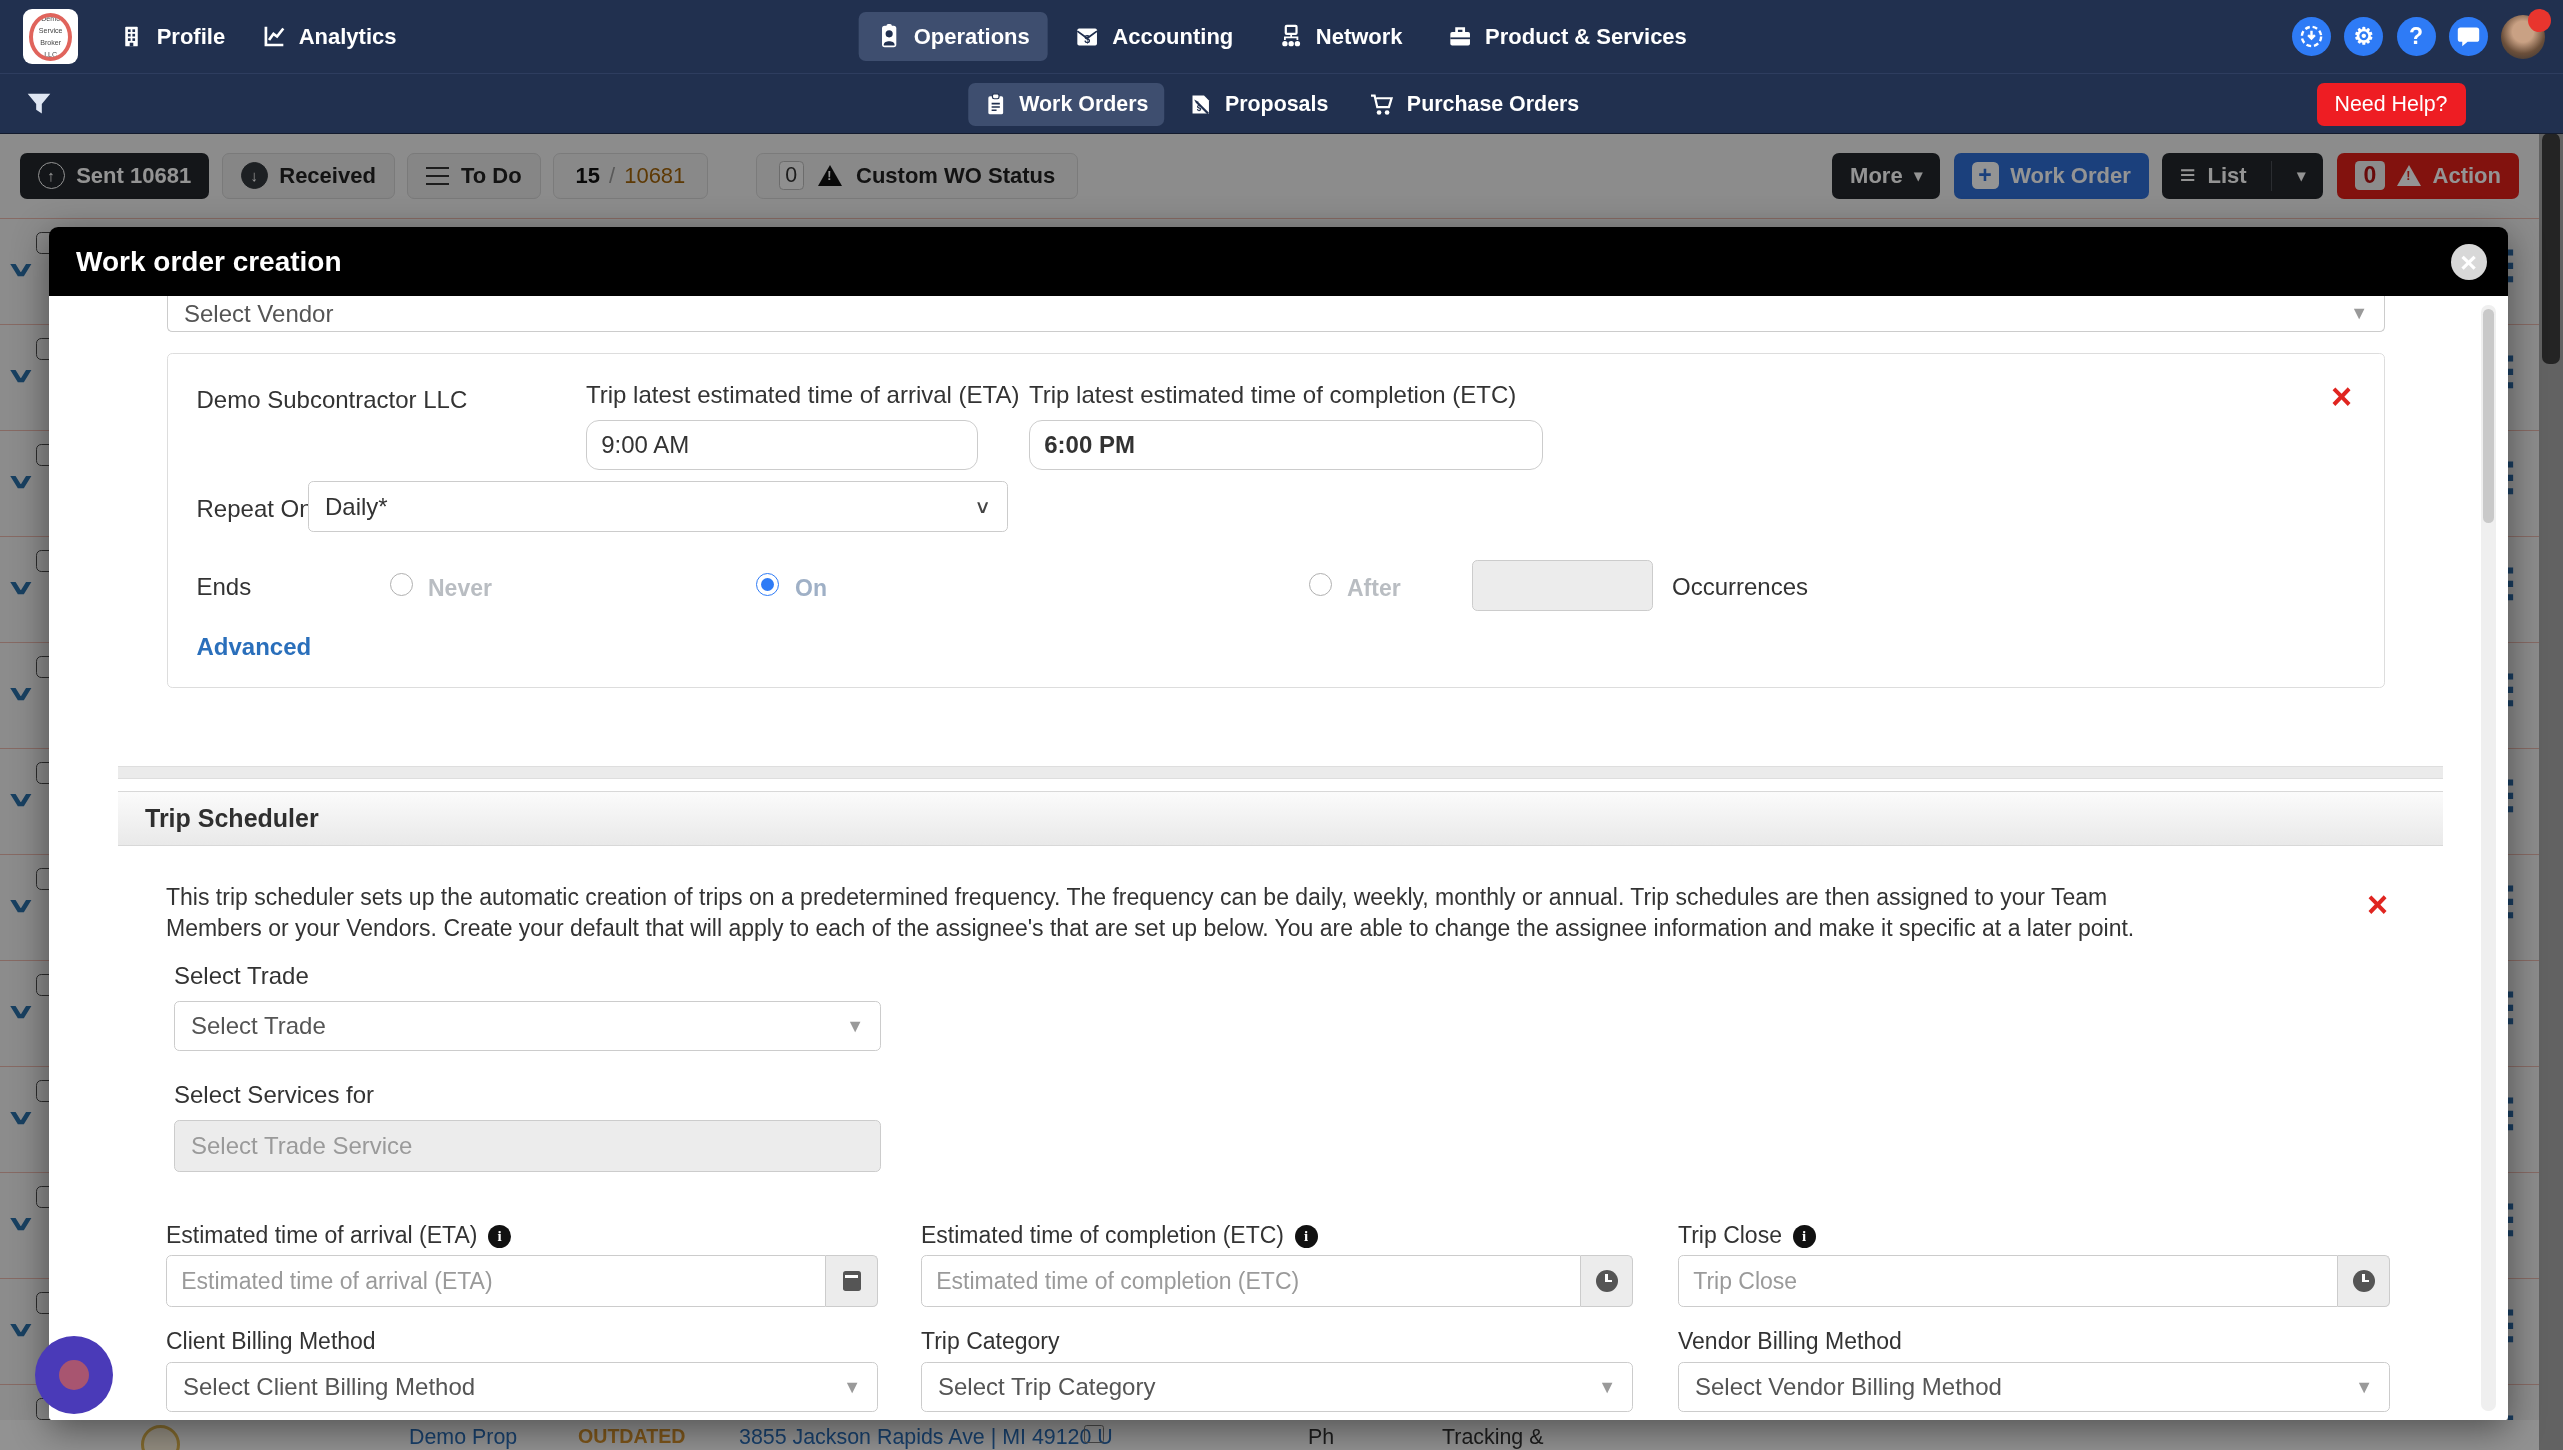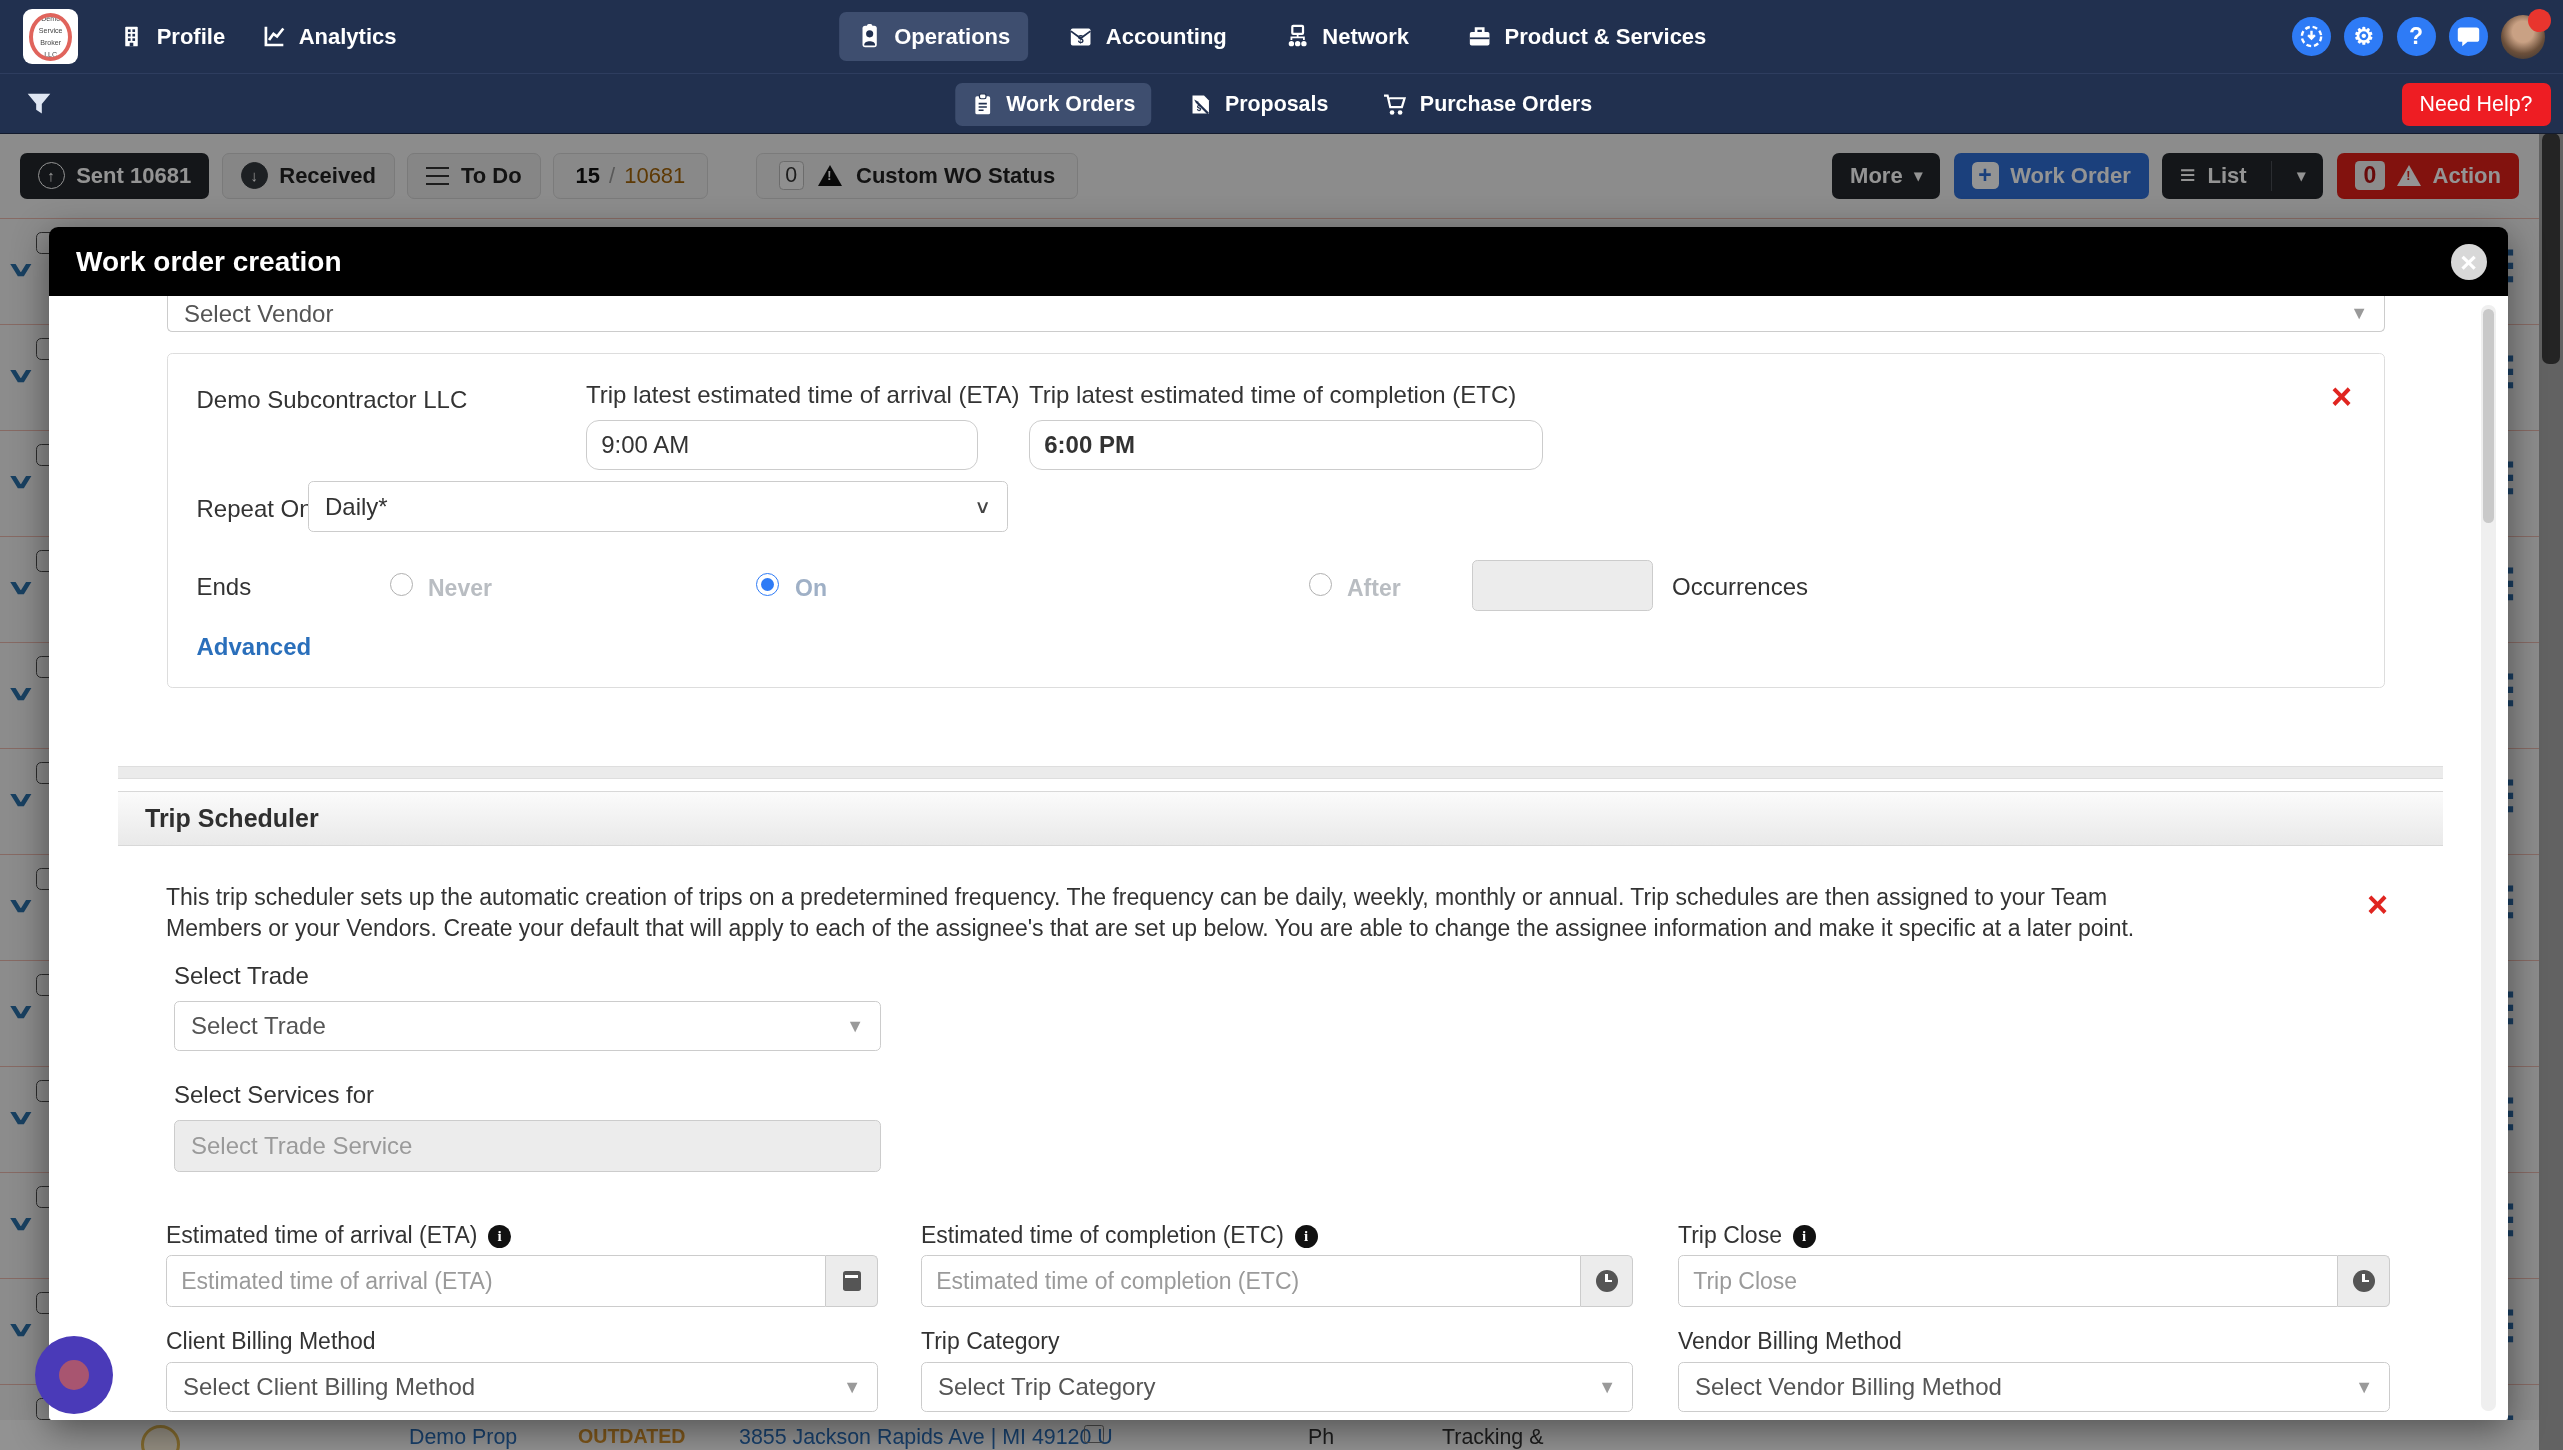--- a/index.html
+++ b/index.html
@@ -14,28 +14,28 @@
 .subnav{position:absolute;top:73px;left:0;width:2563px;height:61px;background:#21304f;
   border-top:0.9px solid #2e3d5f;z-index:30;display:flex;align-items:center;padding:0 12.5px}
 .brand{width:55px;height:55px;background:#fff;border-radius:9px;margin:0 23px 0 10.7px;
   display:flex;align-items:center;justify-content:center}
 .brand-ring{width:43px;height:48px;border:4.4px solid #e0645c;border-radius:50%;
   display:flex;align-items:center;justify-content:center;text-align:center;
   font-size:7.1px;line-height:12px;color:#444;overflow:hidden}
 .nav-item{display:flex;align-items:center;gap:12.5px;color:#fff;font-size:22px;font-weight:bold;
   padding:11.6px 18px;border-radius:7.1px;white-space:nowrap}
 .nav-item.active{background:#3e4e6f}
-.nav-center{position:absolute;left:50%;transform:translateX(-50%);display:flex;gap:22px;align-items:center}
+.nav-center{position:absolute;left:50%;transform:translateX(-50%);display:flex;gap:9px;align-items:center}
 .nav-right{margin-left:auto;display:flex;align-items:center;gap:13.3px;padding-right:5.3px}
 .circle-btn{width:39px;height:39px;border-radius:50%;background:#2e7bf6;color:#fff;
   display:flex;align-items:center;justify-content:center;font-size:23px;font-weight:bold}
 .avatar{width:44px;height:44px;border-radius:50%;position:relative;
   background:radial-gradient(circle at 50% 38%,#c9a184 30%,#6b4f3a 62%,#2f2f33 100%)}
 .avatar .dot{position:absolute;top:-5.3px;right:-5.3px;width:23px;height:23px;border-radius:50%;background:#e8352e}
-.need-help{margin-left:auto;background:#ee1d23;color:#fff;font-size:21.4px;
+.need-help{margin-left:auto;margin-right:85px;background:#ee1d23;color:#fff;font-size:21.4px;
   padding:9px 18px;border-radius:7.1px;font-weight:normal}
 
 
 .page{position:absolute;top:133px;left:0;width:2563px;height:1317px;background:#f1f1f2}
 .filterbar{position:absolute;top:0;left:0;width:2563px;height:85px;display:flex;
   align-items:center;gap:12.5px;padding:0 44px 0 19.6px;background:#f1f1f2}
 .fbtn{height:46px;border-radius:7.1px;display:flex;align-items:center;gap:11.6px;
   padding:0 18px;font-size:22px;font-weight:bold;white-space:nowrap}
 .fbtn.dark{background:#23272b;color:#fff}
 .fbtn.light{background:#e7e7e7;color:#222;border:0.9px solid #d2d2d2}

